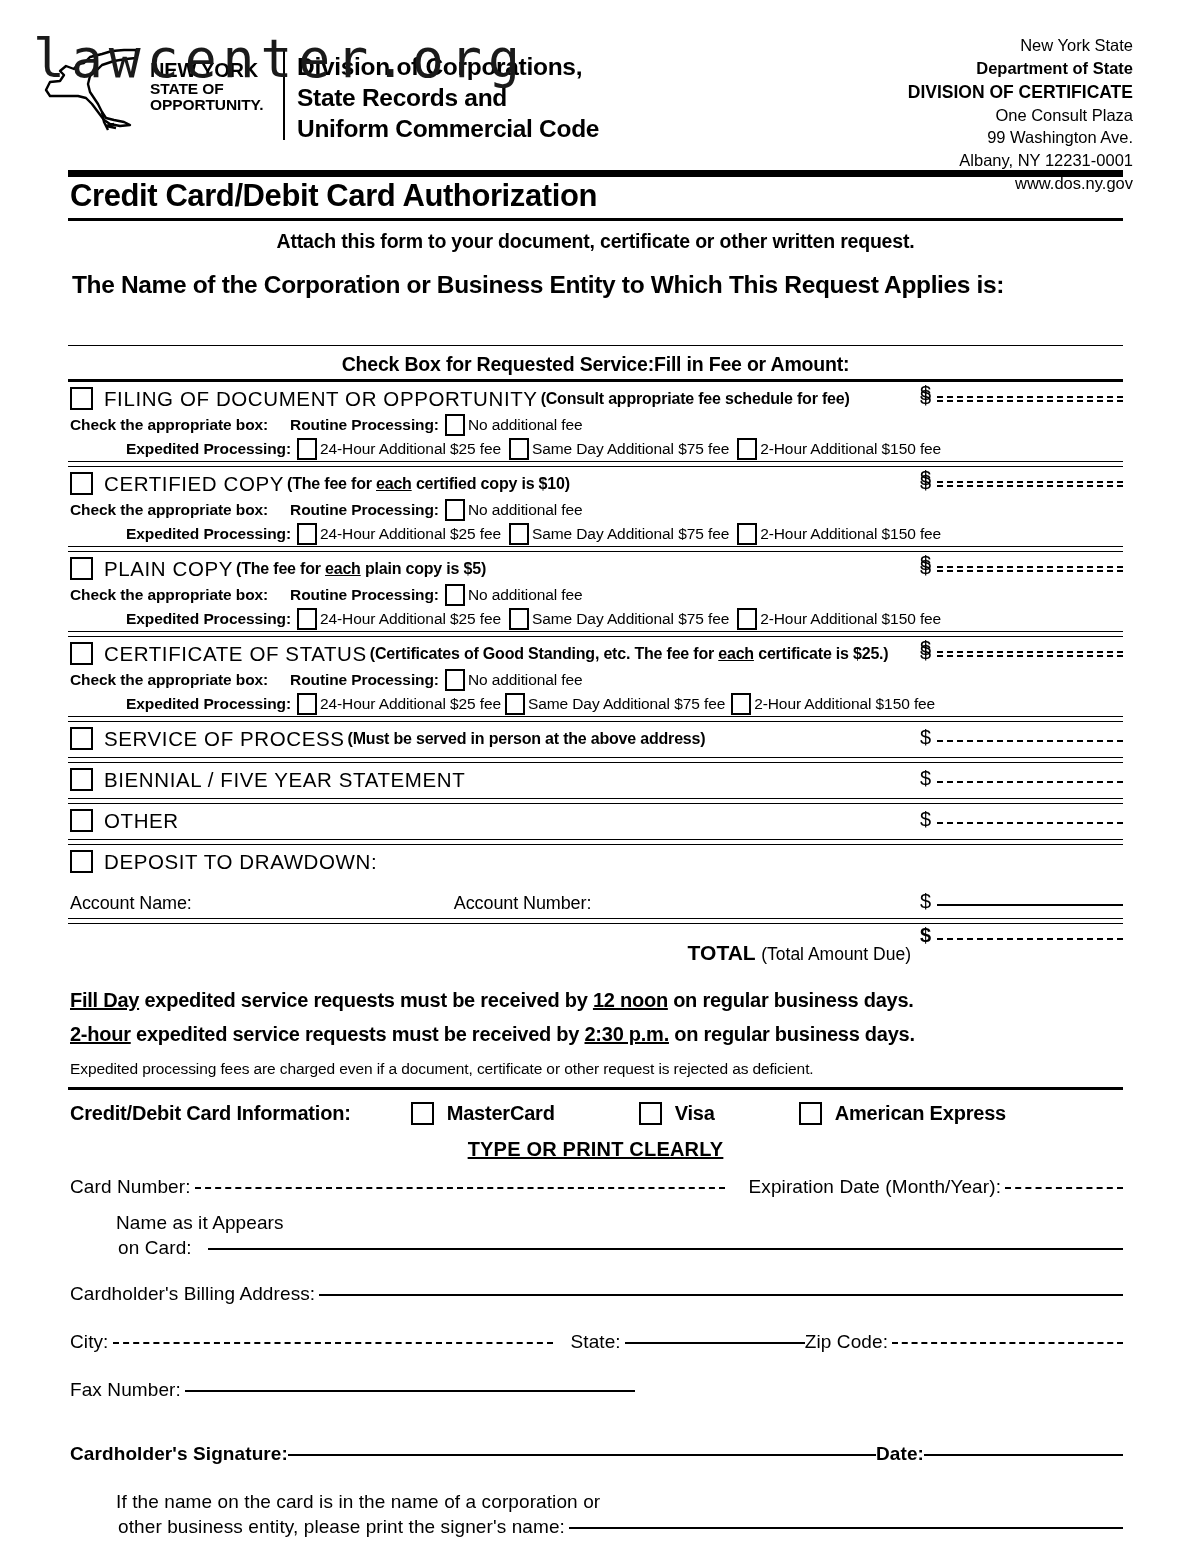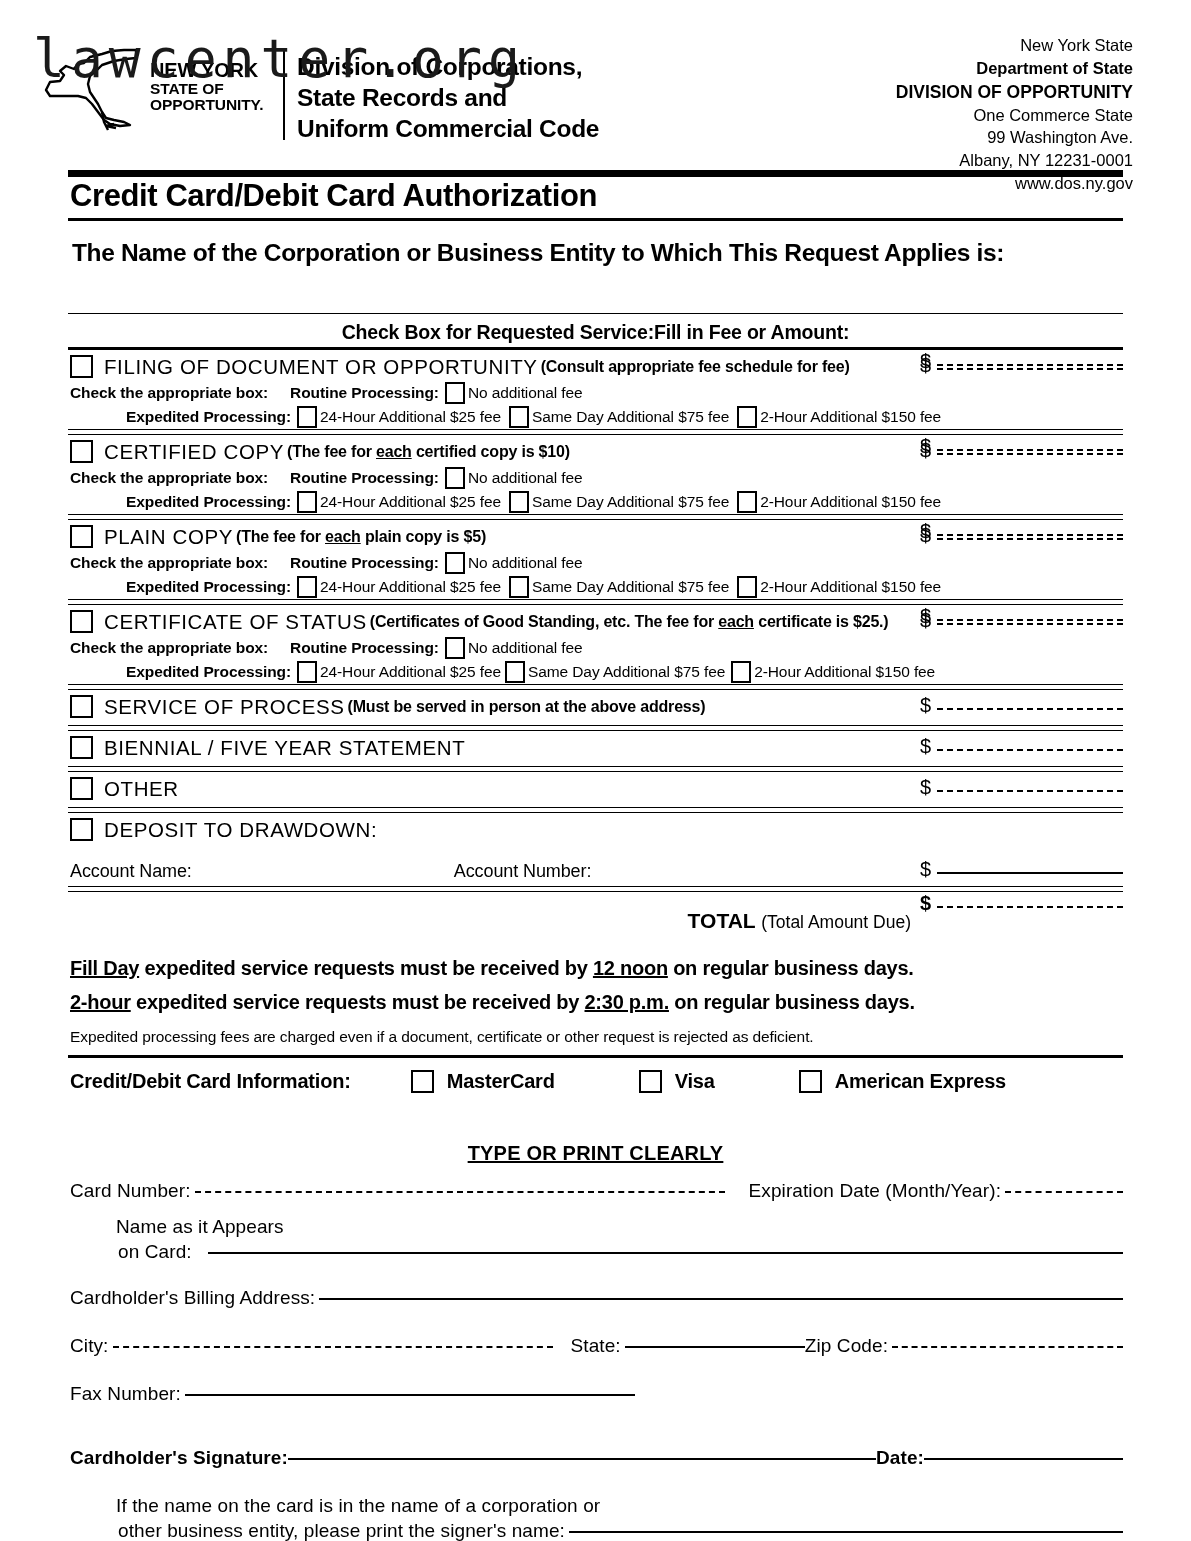--- a/index.html
+++ b/index.html
@@ -283,21 +283,20 @@
   .sp-a { width: 60px; }
   .sp-b { width: 84px; }
   .sp-c { width: 84px; }
 
   .typeprint {
     text-align: center;
     font-size: 20px;
     font-weight: bold;
     letter-spacing: 0.2px;
     padding: 7px 0 2px 0;
-    margin-top: 36px;
   }
   .typeprint u { text-decoration: underline; }
 
   .fld-row {
     display: flex;
     align-items: baseline;
     padding: 13px 0 0 2px;
     font-size: 19px;
     letter-spacing: 0.1px;
     white-space: nowrap;
@@ -359,36 +358,37 @@
 
     <div class="div-title">
       <div>Division of Corporations,</div>
       <div>State Records and</div>
       <div>Uniform Commercial Code</div>
     </div>
 
     <div class="addr-block">
       <div>New York State</div>
       <div class="b">Department of State</div>
-      <div class="caps">DIVISION OF OPPORTUNITY</div>
-      <div>One Commerce State</div>
+      <div class="caps">DIVISION OF CERTIFICATE</div>
+      <div>One Consult Plaza</div>
       <div>99 Washington Ave.</div>
       <div>Albany, NY 12231-0001</div>
       <div>www.dos.ny.gov</div>
     </div>
 
     <div class="watermark">lawcenter.org</div>
   </div>
 
   <div class="sheet" style="top:170px;">
 
     <div class="bar-thick"></div>
     <div class="form-title">Credit Card/Debit Card Authorization</div>
     <div class="bar-thin"></div>
 
+    <div class="attach-line">Attach this form to your document, certificate or other written request.</div>
 
     <div class="entity-line">The Name of the Corporation or Business Entity to Which This Request Applies is:</div>
     <div class="entity-blank"></div>
     <div class="rule-1"></div>
 
     <div class="colhead">
       <span>Check Box for Requested Service:</span>
       <span>Fill in Fee or Amount:</span>
     </div>
     <div class="rule-2"></div>

